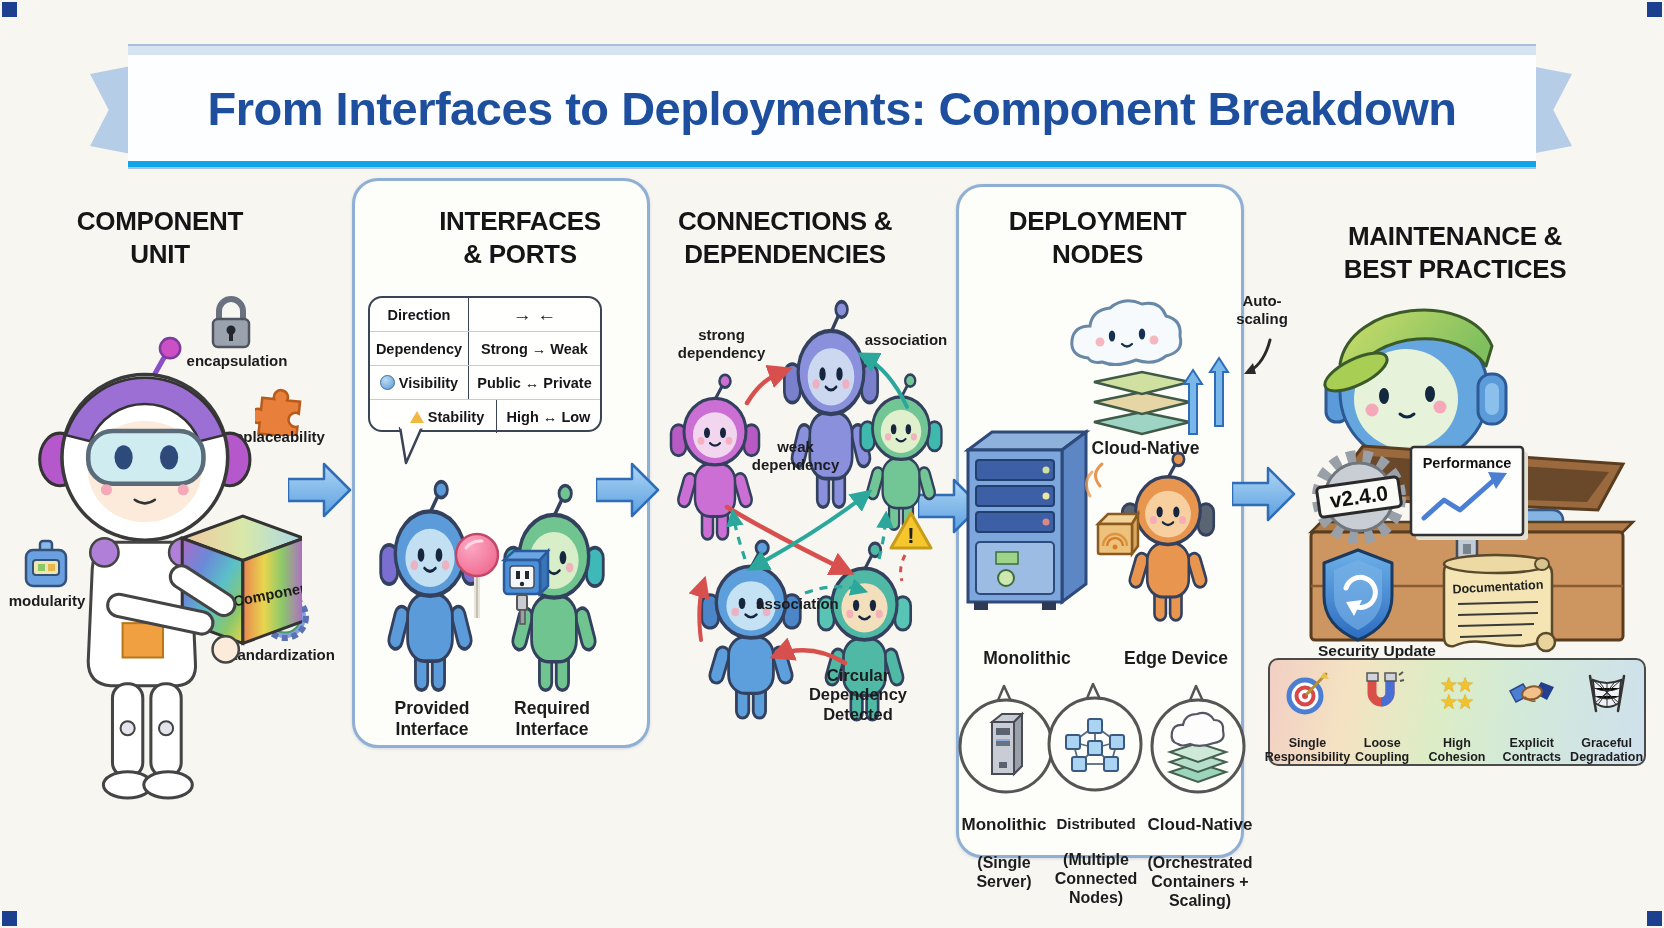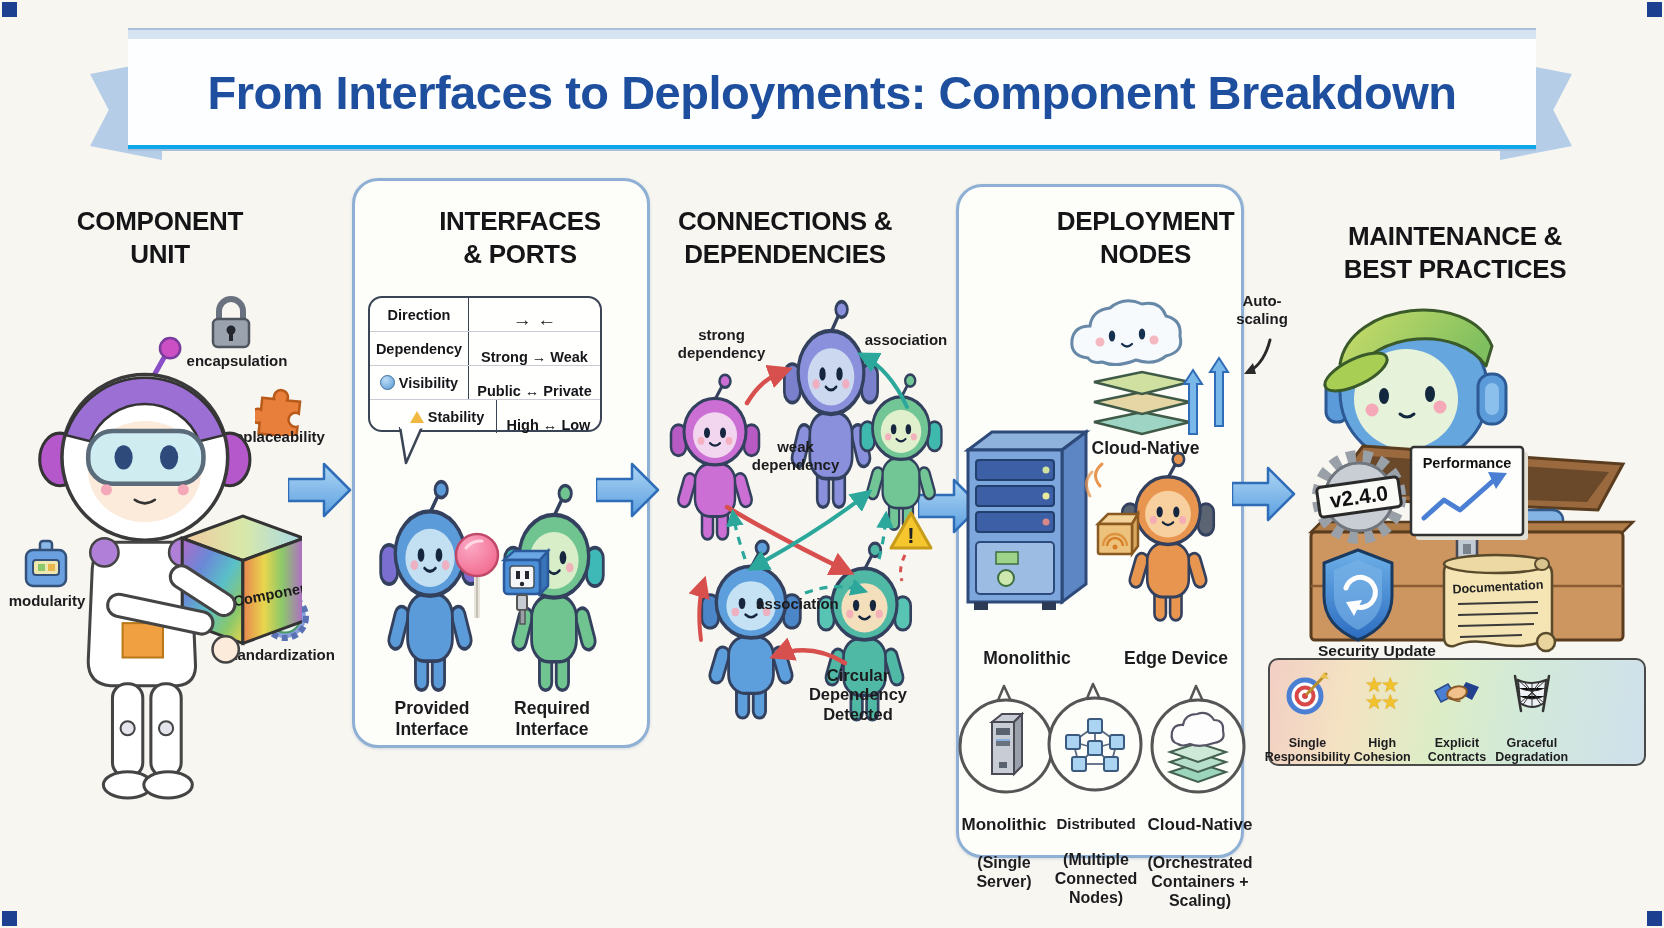--- a/index.html
+++ b/index.html
@@ -1,37 +1,37 @@
 <!DOCTYPE html>
 <html><head>
 <meta charset="utf-8">
 <style>
   html,body{margin:0;padding:0;background:#f7f6f1;font-family:"Liberation Sans",sans-serif;}
   .stage{position:relative;width:1664px;height:928px;background:#f7f6f1;overflow:hidden;}
   
-  .banner-band{position:absolute;left:128px;top:30px;width:1408px;height:106px;background:#fdfeff;
-    border-top:9px solid #d6e4f2;border-bottom:4px solid #0ea5e9;
+  .banner-band{position:absolute;left:128px;top:46px;width:1408px;height:106px;background:#fdfeff;
+    border-top:9px solid #d6e4f2;border-bottom:6px solid #0ea5e9;
     box-shadow:0 2px 0 #a8c0dc,0 -2px 0 #a8c0dc;display:flex;align-items:center;justify-content:center;}
   .banner-title{font-size:47px;font-weight:bold;color:#1e4f9f;letter-spacing:-0.5px;white-space:nowrap;}
   .banner-tail{position:absolute;top:60px;width:72px;height:100px;background:#b6cde8;}
   .tail-l{left:90px;clip-path:polygon(100% 0,100% 100%,0 86%,26% 50%,0 14%);}
   .tail-r{left:1500px;clip-path:polygon(0 0,0 100%,100% 86%,74% 50%,100% 14%);}
   .corner{position:absolute;width:15px;height:15px;background:#1d3f8f;}
   
   .hdr{position:absolute;font-size:26px;font-weight:bold;line-height:1.25;color:#151517;
     text-align:center;white-space:pre-line;letter-spacing:-0.3px;}
   .lbl{position:absolute;font-weight:bold;color:#1c1c1e;text-align:center;white-space:pre-line;line-height:1.18;}
   .s15{font-size:15px;} .s16{font-size:16px;} .s17{font-size:17.5px;} .s13{font-size:16px;}
   
   .panel{position:absolute;border:3.5px solid #8fb0d4;border-radius:26px;background:#fdfdfa;
     box-shadow:0 1px 3px rgba(100,130,170,.25);}
   
   .bubble{position:absolute;left:368px;top:296px;width:230px;height:132px;background:#fffffe;
     border:2.5px solid #3a4454;border-radius:14px;}
-  .brow{display:flex;height:33px;align-items:flex-end;border-bottom:1.5px solid #c8ccd4;}
+  .brow{display:flex;height:33px;align-items:center;border-bottom:1.5px solid #c8ccd4;}
   .brow:last-child{border-bottom:none;padding-left:28px;}
   .bcell-l{width:98px;display:flex;align-items:center;justify-content:center;gap:4px;
     border-right:1.5px solid #3a4454;height:100%;font-weight:bold;font-size:14.5px;color:#16161a;}
   .bcell-r{flex:1;text-align:center;font-weight:bold;font-size:14.5px;color:#16161a;}
   .dot-ic{width:13px;height:13px;border-radius:50%;background:radial-gradient(circle at 35% 30%,#bcdcf4,#5a9ad8);border:1.5px solid #3a6a9a;display:inline-block;}
   .tri-ic{width:0;height:0;border-left:7px solid transparent;border-right:7px solid transparent;
     border-bottom:12px solid #f0b840;display:inline-block;position:relative;}
   
   .bp-strip{position:absolute;left:1268px;top:658px;width:374px;height:104px;border:2.5px solid #4a4a4a;border-radius:10px;
     background:linear-gradient(100deg,#f2cfc4 0%,#f4e3c2 22%,#dcedc6 45%,#d2e9da 68%,#cfe0ec 100%);
@@ -125,21 +125,21 @@
 
   <div class="panel" style="left:352px;top:178px;width:292px;height:564px;"></div>
   <div class="panel" style="left:956px;top:184px;width:282px;height:668px;"></div>
 
   <div class="hdr" style="left:40px;top:205px;width:240px;">COMPONENT
 UNIT</div>
   <div class="hdr" style="left:385px;top:205px;width:270px;">INTERFACES
 &amp; PORTS</div>
   <div class="hdr" style="left:645px;top:205px;width:280px;">CONNECTIONS &amp;
 DEPENDENCIES</div>
-  <div class="hdr" style="left:960px;top:205px;width:275px;padding-left:48px;">DEPLOYMENT
+  <div class="hdr" style="left:960px;top:205px;width:275px;">DEPLOYMENT
 NODES</div>
   <div class="hdr" style="left:1290px;top:220px;width:330px;">MAINTENANCE &amp;
 BEST PRACTICES</div>
 
   <svg class="svgabs" style="left:288px;top:462px;" width="64" height="56" viewBox="0 0 64 56">
     <polygon points="0,17 36,17 36,2 62,28 36,54 36,39 0,39" fill="url(#arrowGrad)" stroke="#2f6db8" stroke-width="2.5" stroke-linejoin="round"></polygon>
   </svg>
   <svg class="svgabs" style="left:596px;top:462px;" width="64" height="56" viewBox="0 0 64 56">
     <polygon points="0,17 36,17 36,2 62,28 36,54 36,39 0,39" fill="url(#arrowGrad)" stroke="#2f6db8" stroke-width="2.5" stroke-linejoin="round"></polygon>
   </svg>
@@ -510,20 +510,32 @@
         <circle cx="21" cy="25" r="16" fill="#ffffff" stroke="#4a7fd4" stroke-width="5"></circle>
         <circle cx="21" cy="25" r="8.5" fill="#ffffff" stroke="#d84848" stroke-width="4"></circle>
         <circle cx="21" cy="25" r="3" fill="#d84848"></circle>
         <line x1="42" y1="3" x2="23" y2="23" stroke="#b8902f" stroke-width="3" stroke-linecap="round"></line>
         <polygon points="40,1 45,8 36,7" fill="#e8c04e"></polygon>
       </svg>
       <div class="bp-label">Single
 Responsibility</div>
     </div>
     <div class="bp-item">
+      <svg width="46" height="46" viewBox="0 0 46 46">
+        <path d="M13,8 V22 A9,9 0 0 0 31,22 V8" fill="none" stroke="#d85048" stroke-width="9"></path>
+        <path d="M31,8 V22 A9,9 0 0 1 22,31" fill="none" stroke="#4a6fd4" stroke-width="9"></path>
+        <rect x="8" y="2" width="11" height="8" fill="#d0d4da" stroke="#555" stroke-width="1.5"></rect>
+        <rect x="26" y="2" width="11" height="8" fill="#d0d4da" stroke="#555" stroke-width="1.5"></rect>
+        <line x1="40" y1="4" x2="44" y2="1" stroke="#555" stroke-width="2"></line>
+        <line x1="41" y1="10" x2="45" y2="9" stroke="#555" stroke-width="2"></line>
+      </svg>
+      <div class="bp-label">Loose
+Coupling</div>
+    </div>
+    <div class="bp-item">
       <div class="stars" style="height:46px;display:flex;align-items:center;">★★
 ★★</div>
       <div class="bp-label">High
 Cohesion</div>
     </div>
     <div class="bp-item">
       <svg width="46" height="46" viewBox="0 0 46 46">
         <polygon points="1,20 14,13 21,24 7,31" fill="#4a7fd4" stroke="#2a4a8a" stroke-width="1.5"></polygon>
         <polygon points="45,16 32,11 25,22 38,29" fill="#23408f" stroke="#13润205a" stroke-width="0"></polygon>
         <ellipse cx="23" cy="22" rx="10" ry="6.5" fill="#f2c08a" stroke="#8a5a28" stroke-width="2" transform="rotate(-14 23 22)"></ellipse>

